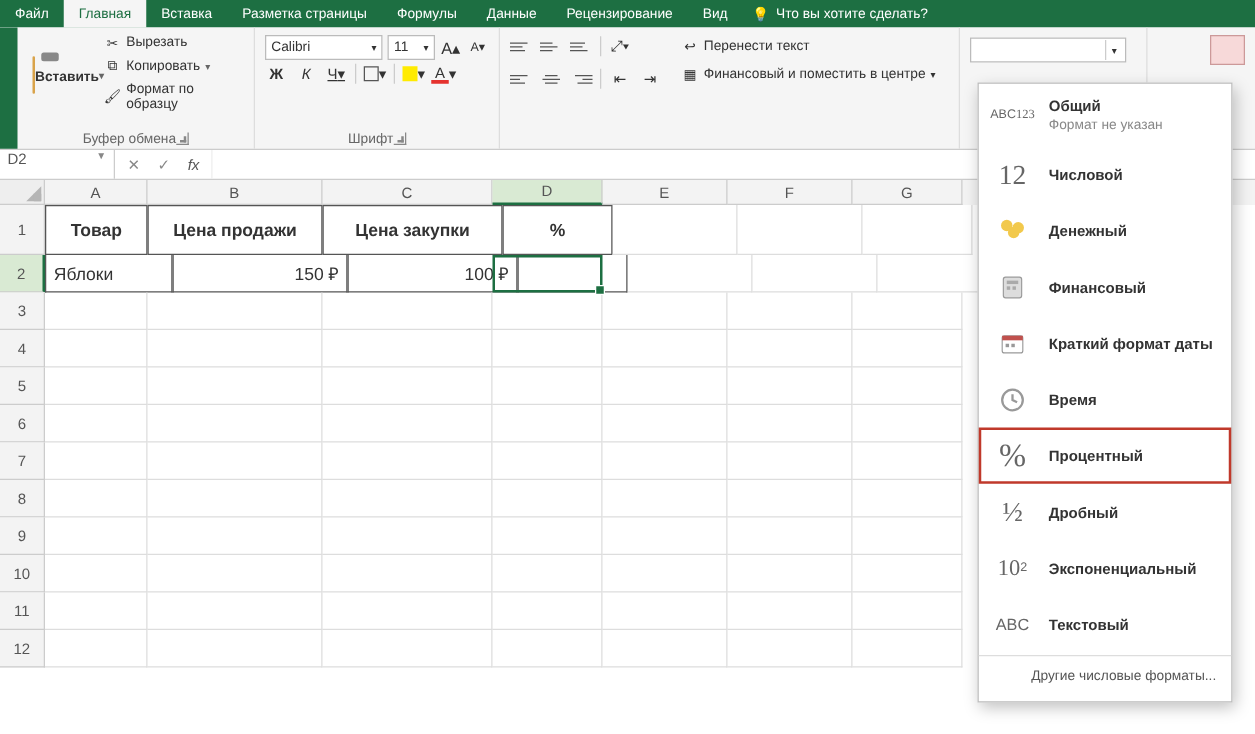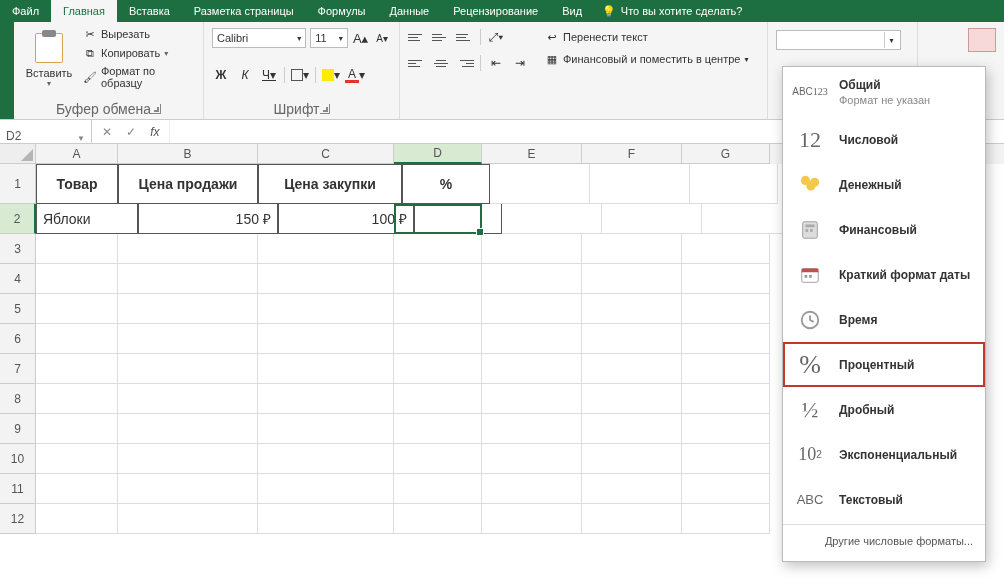--- a/index.html
+++ b/index.html
@@ -8,37 +8,37 @@
 
 .title-bar { background: #1d6f42; height: 22px; display: flex; align-items: stretch; }
 .tab { color: #fff; padding: 3px 12px; font-size: 11px; cursor: pointer; display: flex; align-items: center; }
 .tab.active { background: #f5f5f5; color: #1d6f42; }
 .tell-me { display: flex; align-items: center; color: #fff; padding: 0 8px; font-size: 11px; gap: 5px; }
 
 
 .ribbon { background: #f5f5f5; border-bottom: 1px solid #ccc; height: 98px; display: flex; position: relative; }
 .ribbon-edge { width: 14px; background: #1d6f42; }
 .ribbon-group { border-right: 1px solid #ddd; padding: 4px 8px 2px 8px; display: flex; flex-direction: column; justify-content: space-between; }
-.ribbon-group-label { text-align: center; font-size: 14px; color: #666; padding-top: 3px; display:flex; justify-content:center; align-items:center; }
+.ribbon-group-label { text-align: center; font-size: 11px; color: #666; padding-top: 3px; display:flex; justify-content:center; align-items:center; }
 .dlg-launcher { width:10px; height:10px; border:1px solid #888; border-top:none; border-left:none; position:relative; }
 .dlg-launcher::after{content:""; position:absolute; right:1px; bottom:1px; border:2px solid #888; border-top:none; border-left:none; width:3px; height:3px;}
 
 
 .clipboard-body { display:flex; gap:4px; height:68px;}
-.paste-big { display:flex; flex-direction:column; align-items:center; justify-content:center; padding:2px 4px; width:54px;}
+.paste-big { display:flex; flex-direction:row; align-items:center; justify-content:space-between; padding:2px 4px; width:54px;font-weight:bold;}
 .paste-icon { width:28px; height:30px; background:#fff; border:1px solid #d9a34a; border-radius:2px; position:relative;}
 .paste-icon::before{content:""; position:absolute; top:-4px; left:6px; width:14px; height:7px; background:#888; border-radius:2px;}
 .paste-label { font-size:11px; margin-top:4px;}
 .paste-arrow { font-size:8px; color:#666; }
 .clip-list { display:flex; flex-direction:column; gap:3px; font-size:11px;}
 .clip-item { display:flex; align-items:center; gap:4px; padding:1px 3px;}
 .smallicon { width:14px; height:14px; display:inline-flex; align-items:center; justify-content:center; font-size:11px;}
 
 
-.font-body { display:flex; flex-direction:column; gap:18px; height:68px; padding-top:2px;}
+.font-body { display:flex; flex-direction:column; gap:2px; height:68px; padding-top:2px;}
 .font-row1 { display:flex; gap:4px; align-items:center;}
 .font-combo { border:1px solid #bbb; background:#fff; height:20px; font-size:11px; padding:1px 4px; display:flex; align-items:center; justify-content:space-between;}
 .font-row2 { display:flex; gap:6px; align-items:center;}
 .fbtn { width:18px; height:18px; display:flex; align-items:center; justify-content:center; font-size:12px; color:#333;}
 .border-sample{width:12px;height:12px;border:1px solid #555;}
 .fill-sample{width:14px;height:12px;background:#ffeb00; position:relative;}
 .fontcolor-sample{display:flex;flex-direction:column;align-items:center;line-height:1;}
 .color-bar{width:14px;height:3px;background:#e5322e;}
 
 
@@ -51,21 +51,21 @@
 
 .num-combo { border:1px solid #bbb; background:#fff; width:125px; height:20px; margin:4px 6px 0 0; display:flex; align-items:center; justify-content:flex-end; padding:0 2px;}
 .num-combo .dd{ width:14px; height:16px; border-left:1px solid #ccc; display:flex; align-items:center; justify-content:center; font-size:8px;}
 
 
 .styles-grp { padding:4px 8px; }
 .styles-icon { width:28px; height:24px; background:#f7d9d9; border:1px solid #c99; margin-top:2px;}
 
 
 .formula-bar { height:24px; border-bottom:1px solid #ccc; display:flex; align-items:stretch; font-size:12px;}
-.name-box { width:92px; border-right:1px solid #ccc; display:flex; align-items:flex-end; justify-content:space-between; padding:0 6px; color:#555;}
+.name-box { width:92px; border-right:1px solid #ccc; display:flex; align-items:flex-start; justify-content:space-between; padding:0 6px; color:#555;}
 .name-box .dd{font-size:8px;color:#888;}
 .fx-btns { display:flex; align-items:center; padding:0 10px; gap:14px; color:#888; border-right:1px solid #eee;}
 .fx-label { font-style:italic; color:#555; }
 .formula-input{flex:1; padding:0 6px;}
 
 
 .grid-area { position:relative; }
 .col-headers { display:flex; height:20px; background:#f3f3f3;}
 .corner { width:36px; border-right:1px solid #ccc; border-bottom:1px solid #ccc; background:#eee; position:relative;}
 .corner::after{content:"";position:absolute;right:2px;bottom:2px;border:6px solid transparent;border-right-color:#b5b5b5;border-bottom-color:#b5b5b5;}

